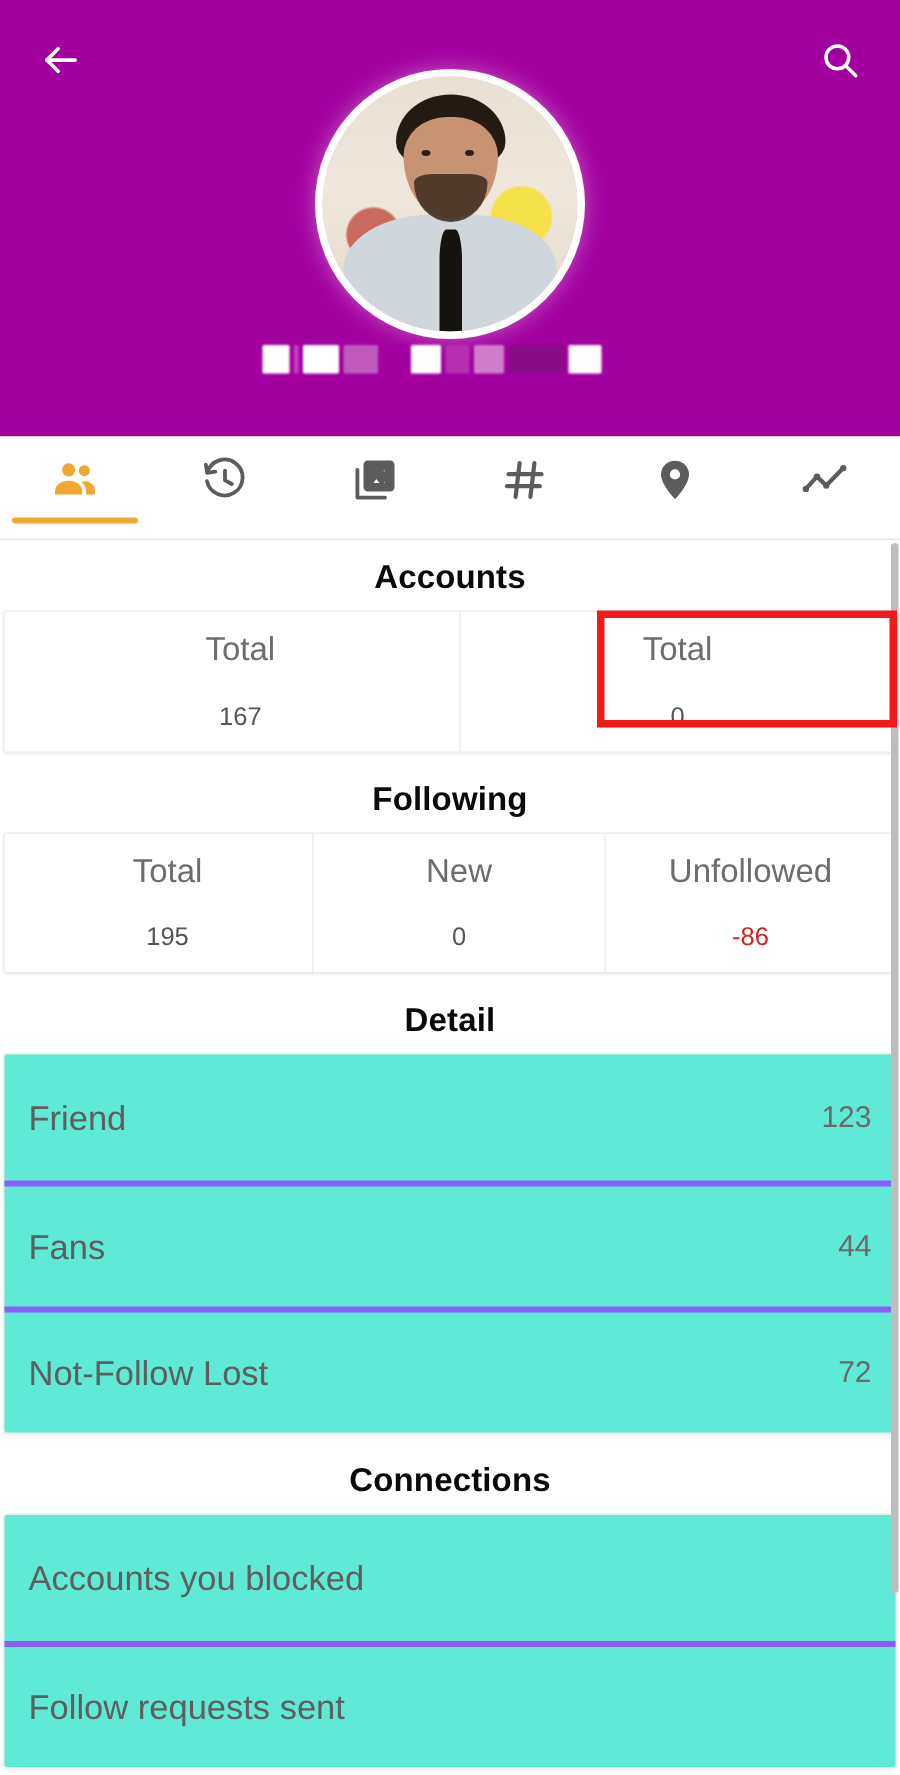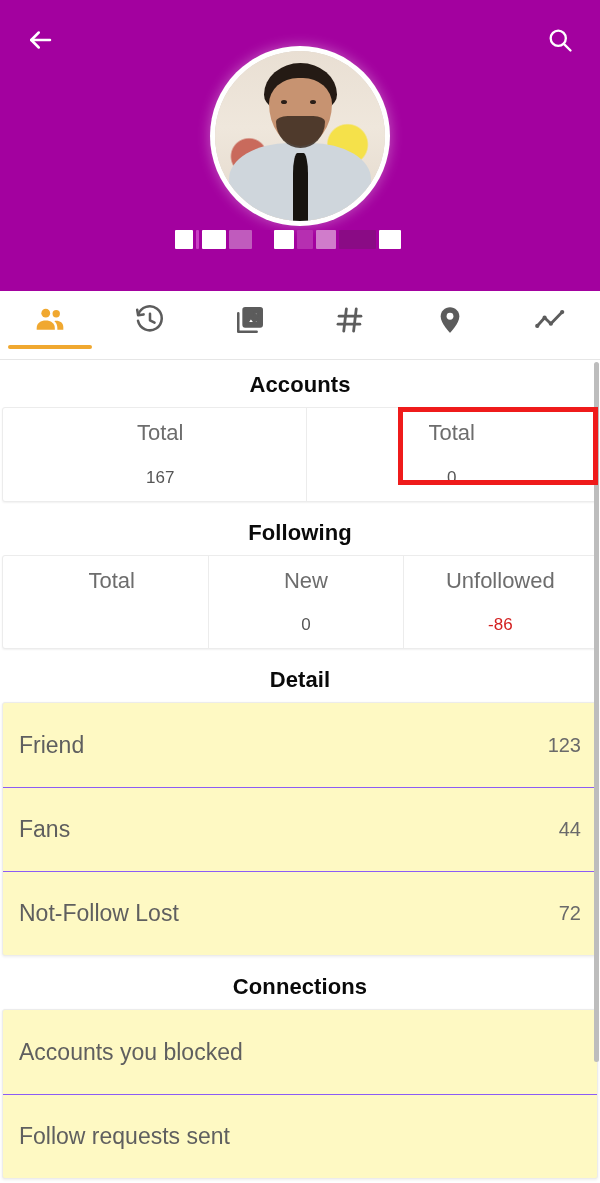--- a/index.html
+++ b/index.html
@@ -198,35 +198,35 @@
 
   
   .annotation-box {
     position: absolute;
     border: 5px solid #ef1b1b;
     pointer-events: none;
     background: transparent;
   }
 
   .list-card {
-    background: #fef9c3;
+    background: #5eead4;
     border: 1px solid #ececec;
     border-radius: 3px;
     margin: 0 2px;
     box-shadow: 0 1px 3px rgba(0,0,0,0.07);
   }
   .list-row {
     display: flex;
     align-items: center;
     justify-content: space-between;
     padding: 0 16px;
     height: 84px;
     cursor: pointer;
   }
-  .list-row + .list-row { border-top: 1px solid #8b5cf6; text-align: center; }
+  .list-row + .list-row { border-top: 4px solid #8b5cf6; text-align: center; }
   .list-row-label {
     font-size: 23px;
     color: #5f5f5f;
   }
   .list-row-value {
     font-size: 20px;
     color: #6a6a6a;
   }
 
   .spacer-sm { height: 6px; }
@@ -382,20 +382,21 @@
         </div>
     </div>
 
     <div class="spacer-sm"></div>
 
     <div>
       <div class="section-title">Following</div>
       <div class="stat-card" id="following-card">
           <div class="stat-cell">
             <div class="stat-label">Total</div>
+            <div class="stat-value">195</div>
           </div>
           <div class="stat-cell">
             <div class="stat-label">New</div>
             <div class="stat-value">0</div>
           </div>
           <div class="stat-cell">
             <div class="stat-label">Unfollowed</div>
             <div class="stat-value negative">-86</div>
           </div>
         </div>

